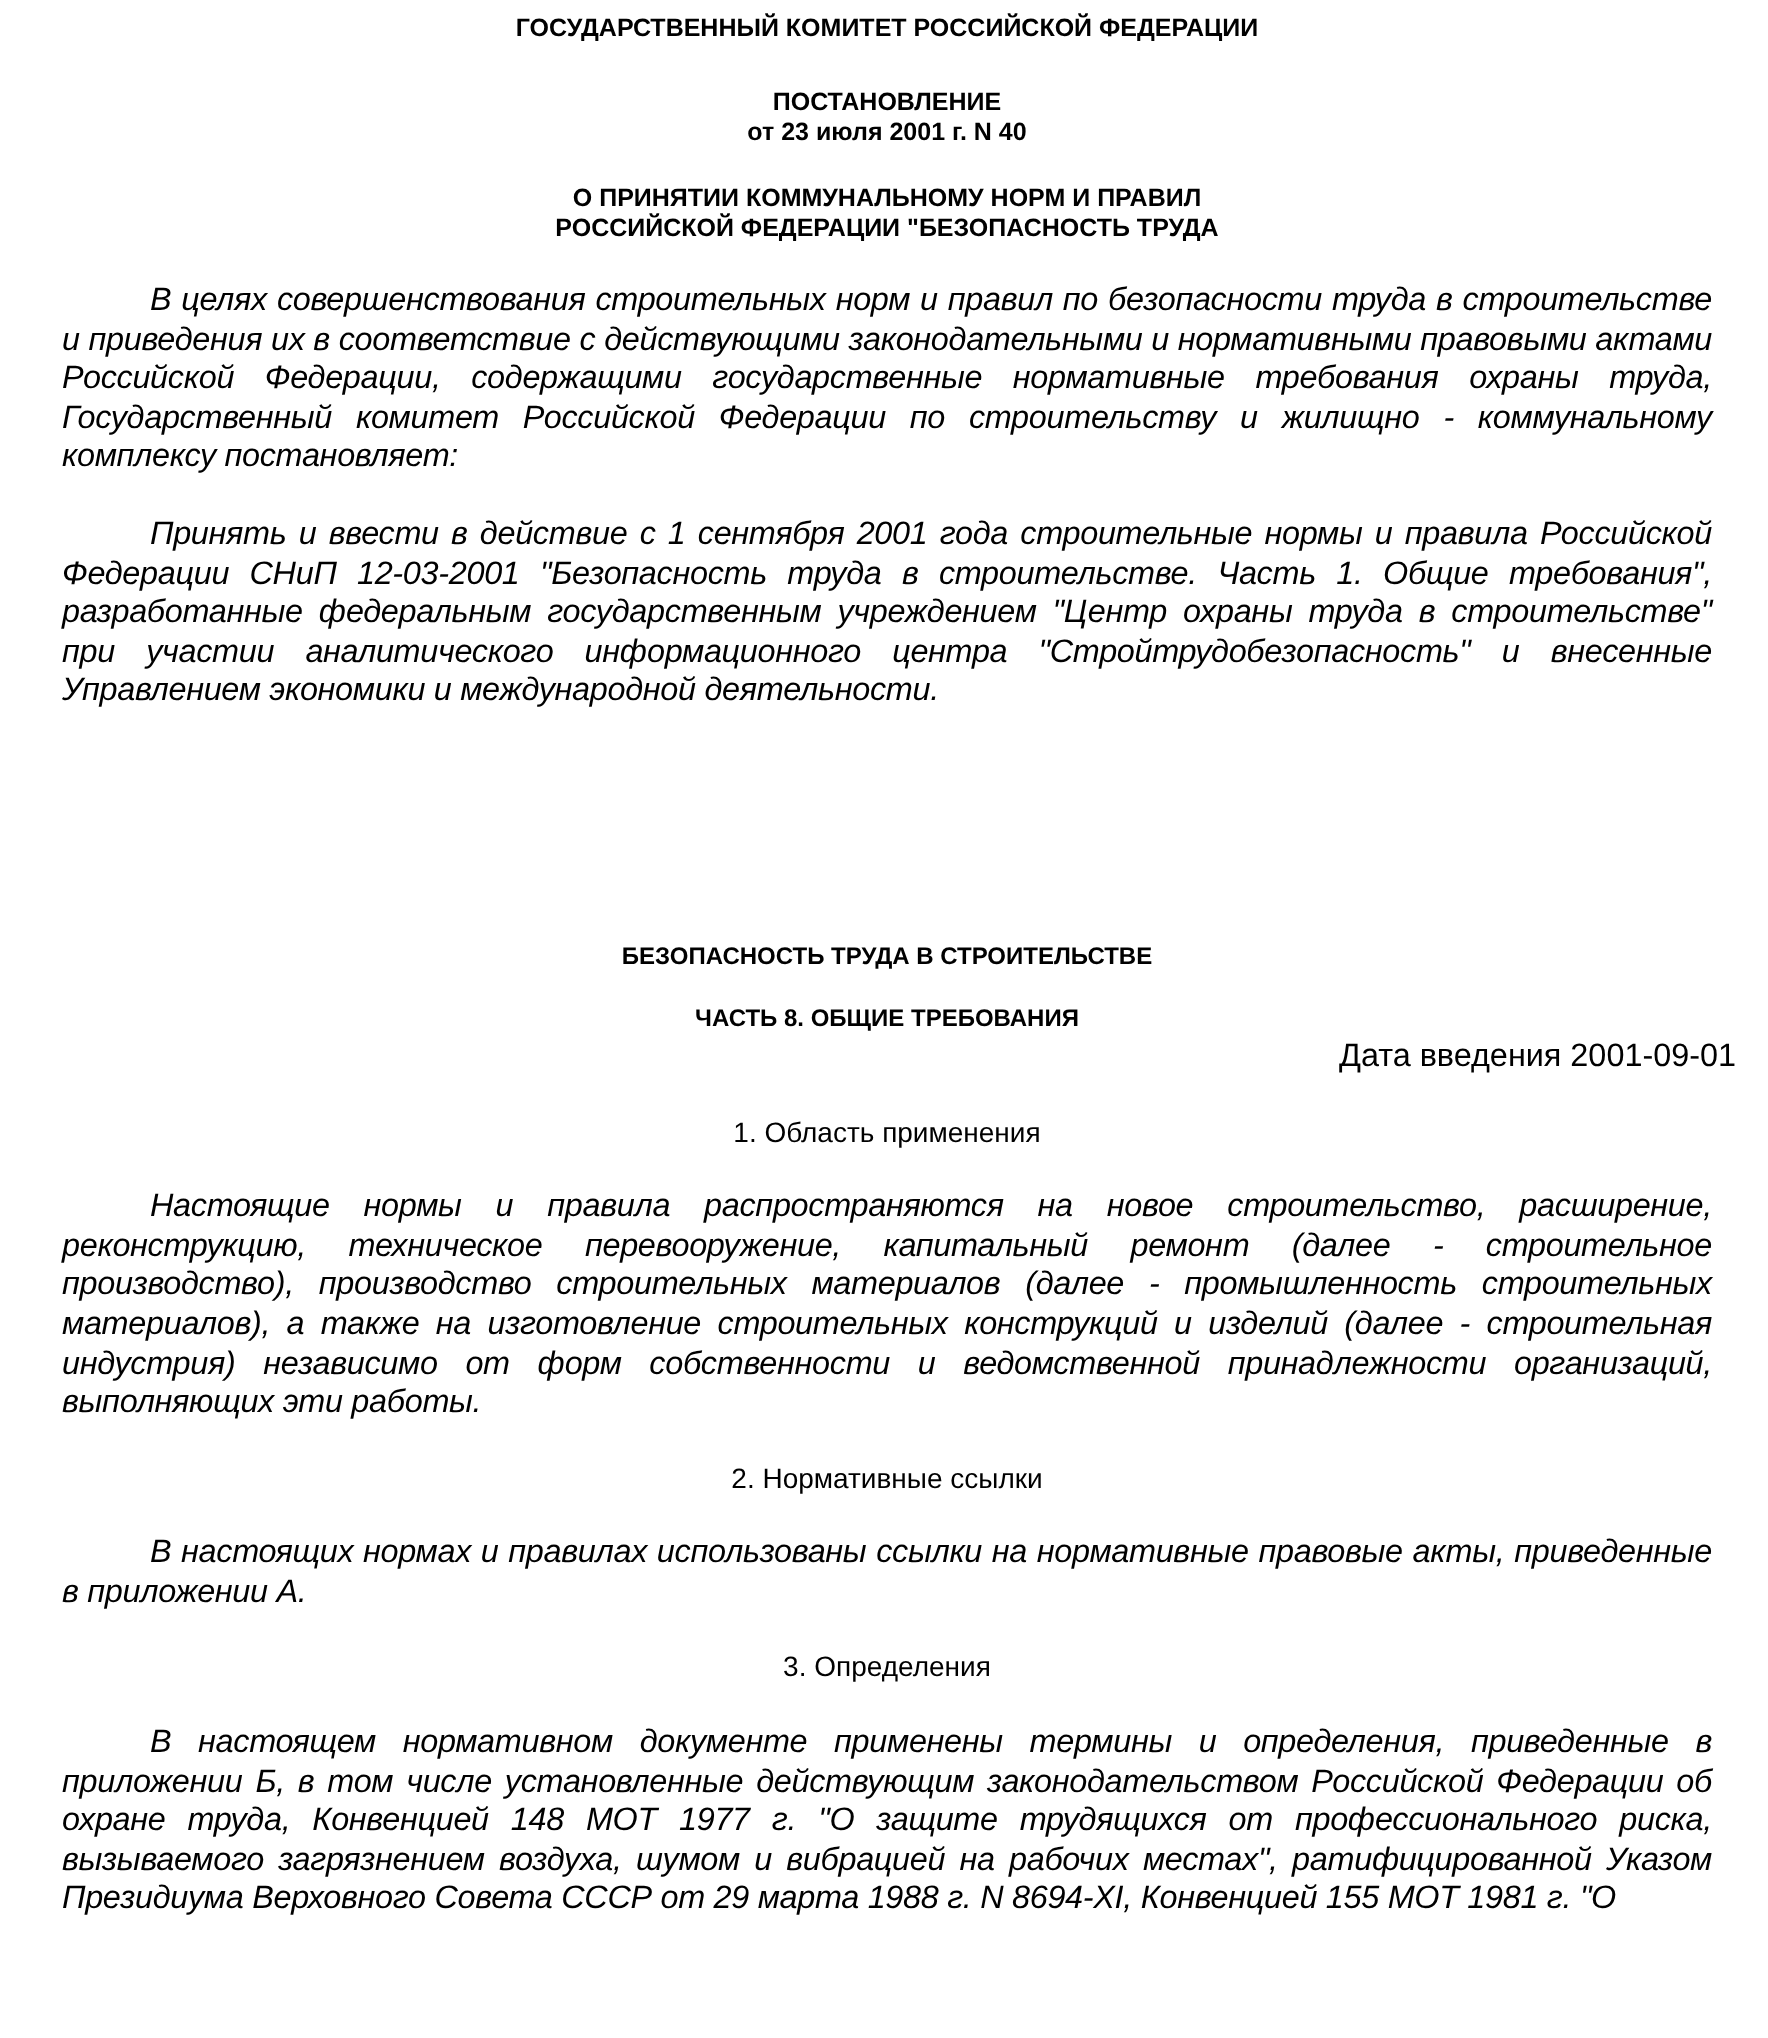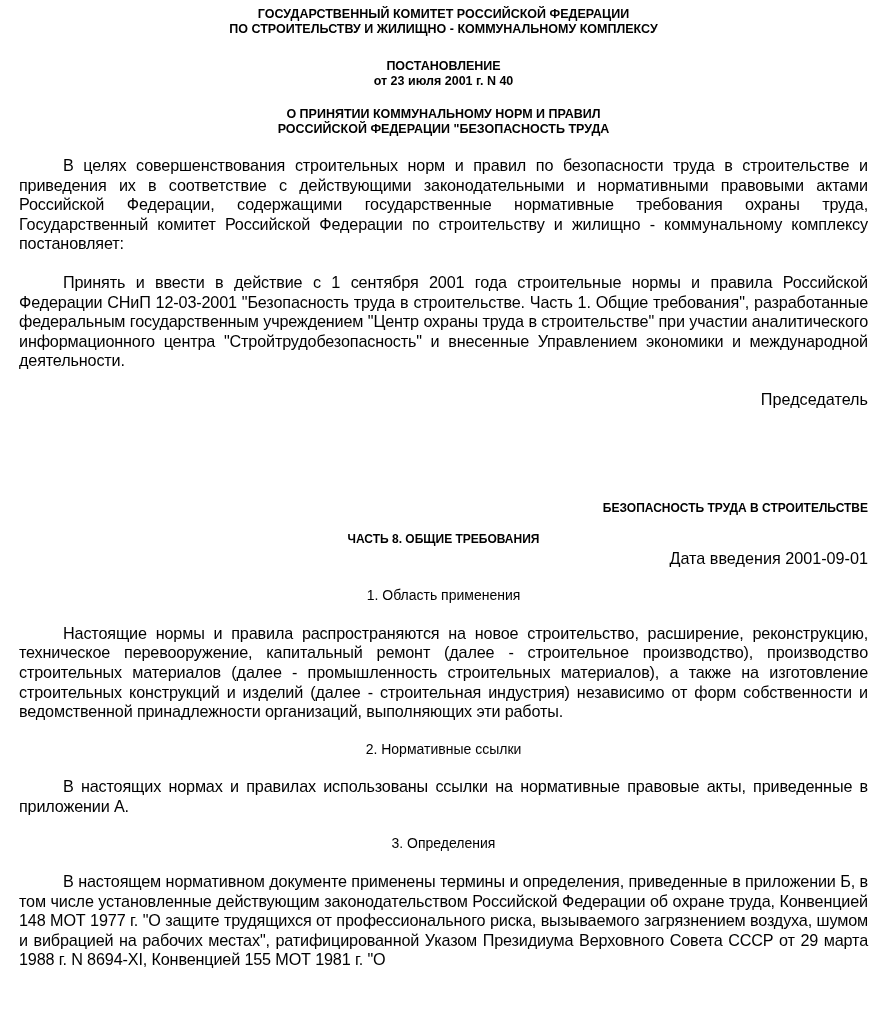--- a/index.html
+++ b/index.html
@@ -10,63 +10,62 @@
   }
   .page { position: relative; padding: 0 16px 0 19px; border-radius: 21px; }
   .hdr {
     text-align: center; font-weight: bold; font-size: 12.5px;
     line-height: 15px; margin: 0;
   }
   .hdr.l1 { padding-top: 7px; }
   .gap-a { height: 22px; }
   .gap-b { height: 18px; }
   p.body {
-    margin: 0; font-size: 16.2px; line-height: 19.6px;
+    margin: 12px; font-size: 16.2px; line-height: 19.6px;
     text-align: justify; text-indent: 44px;
     letter-spacing: -0.15px;
+    font-style: italic;
   }
   .p1 { margin-top: 19px !important; }
   .p2 { margin-top: 19px !important; }
   .sign {
     text-align: right; font-size: 16.2px; line-height: 19.6px;
     margin-top: 19px;
   }
   .sec-title {
     text-align: center; font-weight: bold; font-size: 12px;
     line-height: 15px; margin: 0;
   }
-  .t1 { margin-top: 91px; text-align: right; }
+  .t1 { margin-top: 115px; }
   .t2 { margin-top: 16px; }
   .date {
     text-align: right; font-size: 16.2px; line-height: 19.6px; margin-top: 2px;
   }
   .sec-head {
     text-align: center; font-size: 14px; line-height: 19.6px; margin: 18px 0 0 0;
   }
   .after-head { margin-top: 18px !important; }
 </style>
 </head>
 <body>
 
 <div class="page">
 
   <p class="hdr l1">ГОСУДАРСТВЕННЫЙ КОМИТЕТ РОССИЙСКОЙ ФЕДЕРАЦИИ</p>
-  <p class="hdr">ПО СТРОИТЕЛЬСТВУ И ЖИЛИЩНО - КОММУНАЛЬНОМУ КОМПЛЕКСУ</p>
   <div class="gap-a"></div>
   <p class="hdr">ПОСТАНОВЛЕНИЕ</p>
   <p class="hdr">от 23 июля 2001 г. N 40</p>
   <div class="gap-b"></div>
   <p class="hdr">О ПРИНЯТИИ КОММУНАЛЬНОМУ НОРМ И ПРАВИЛ</p>
   <p class="hdr">РОССИЙСКОЙ ФЕДЕРАЦИИ "БЕЗОПАСНОСТЬ ТРУДА</p>
 
   <p class="body p1">В целях совершенствования строительных норм и правил по безопасности труда в строительстве и приведения их в соответствие с действующими законодательными и нормативными правовыми актами Российской Федерации, содержащими государственные нормативные требования охраны труда, Государственный комитет Российской Федерации по строительству и жилищно - коммунальному комплексу постановляет:</p>
   <p class="body p2">Принять и ввести в действие с 1 сентября 2001 года строительные нормы и правила Российской Федерации СНиП 12-03-2001 "Безопасность труда в строительстве. Часть 1. Общие требования", разработанные федеральным государственным учреждением "Центр охраны труда в строительстве" при участии аналитического информационного центра "Стройтрудобезопасность" и внесенные Управлением экономики и международной деятельности.</p>
 
   <div class="sign">
-    <div>Председатель</div>
   </div>
 
   <p class="sec-title t1">БЕЗОПАСНОСТЬ ТРУДА В СТРОИТЕЛЬСТВЕ</p>
   <p class="sec-title t2">ЧАСТЬ 8. ОБЩИЕ ТРЕБОВАНИЯ</p>
 
   <div class="date">Дата введения 2001-09-01</div>
 
   <p class="sec-head">1. Область применения</p>
   <p class="body after-head">Настоящие нормы и правила распространяются на новое строительство, расширение, реконструкцию, техническое перевооружение, капитальный ремонт (далее - строительное производство), производство строительных материалов (далее - промышленность строительных материалов), а также на изготовление строительных конструкций и изделий (далее - строительная индустрия) независимо от форм собственности и ведомственной принадлежности организаций, выполняющих эти работы.</p>
 

